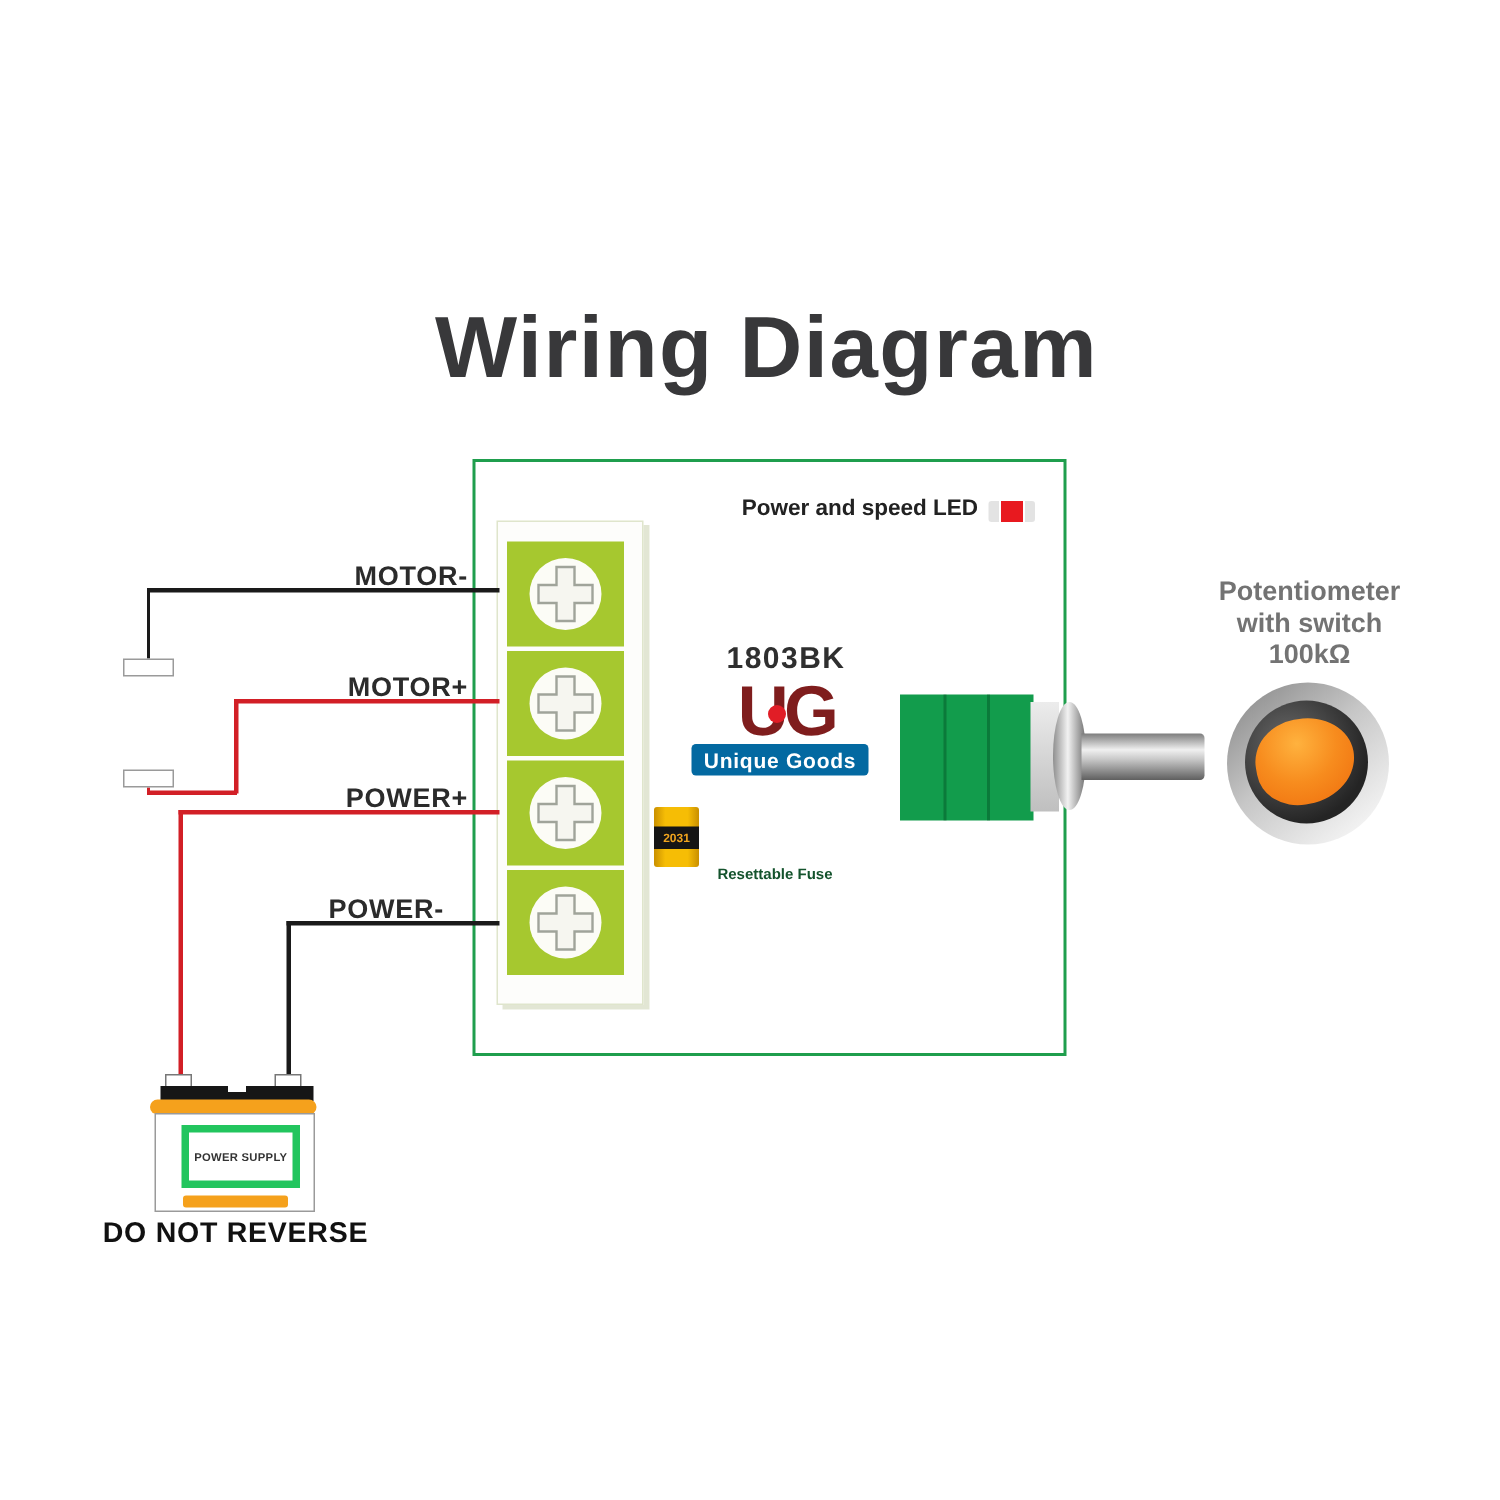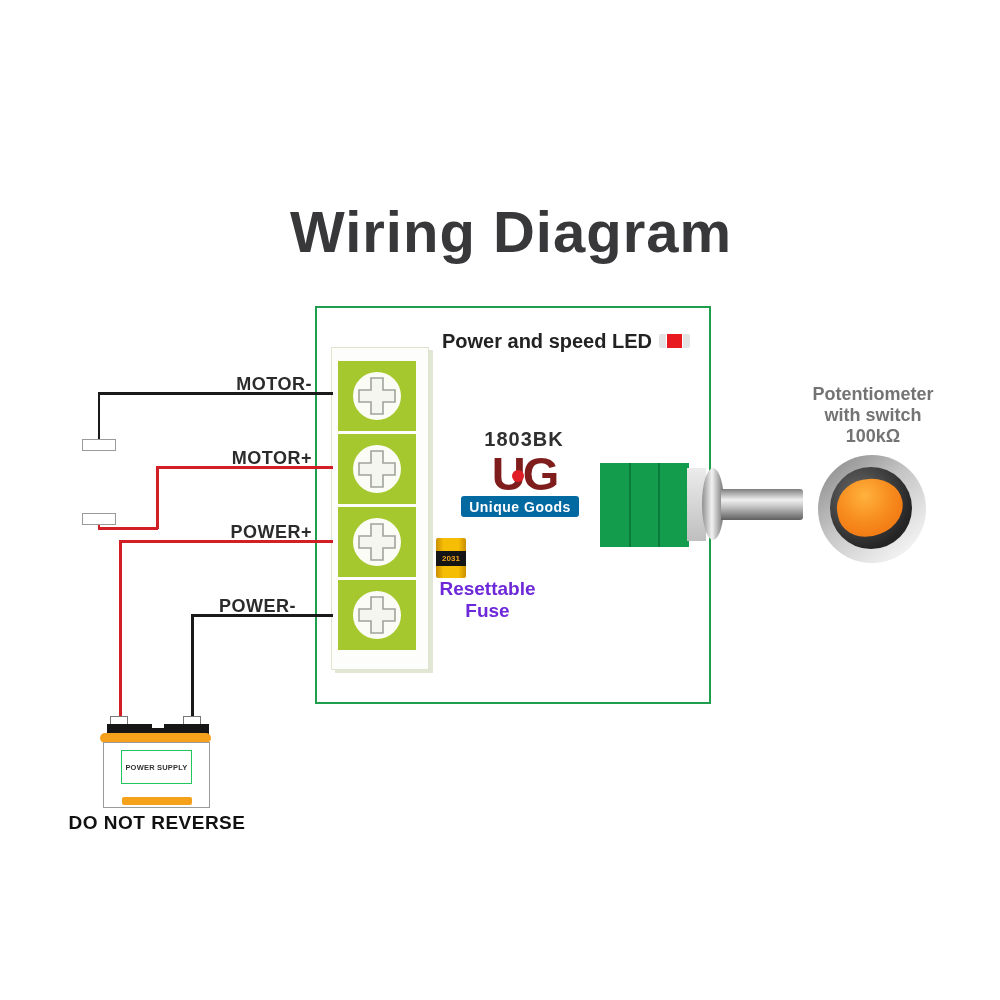--- a/index.html
+++ b/index.html
@@ -12,21 +12,21 @@
   
   .title{
     left:0;top:198px;width:1022px;text-align:center;
     font-size:58px;font-weight:700;color:#38383a;letter-spacing:1px;
   }
 
   
   .board-box{left:315px;top:306px;width:392px;height:394px;border:2px solid #1f9e4d;background:transparent;}
 
   
-  .led-label{left:420px;top:330px;width:232px;text-align:right;font-size:20px;font-weight:700;color:#222;}
+  .led-label{left:420px;top:330px;width:232px;text-align:right;font-size:15px;font-weight:700;color:#222;}
   .led-icon{left:659px;top:334px;width:31px;height:14px;border-radius:2px;
     background:linear-gradient(to right,#e3e3e3 0 22%,#ffffff 22% 26%,#e8191f 26% 74%,#ffffff 74% 78%,#e3e3e3 78% 100%);}
 
   
   .term-container{left:331px;top:347px;width:96px;height:321px;background:#fdfdfb;
     border:1px solid #dfe5cc;box-shadow:4px 3px 0 rgba(190,200,160,.45);}
   .term-cell{position:absolute;left:6px;width:78px;height:70px;background:#a6c82f;}
   .screw{position:absolute;left:14px;top:10px;width:50px;height:50px;}
 
   
@@ -42,38 +42,38 @@
   .motor-circle{left:65px;top:448px;width:66px;height:66px;border-radius:50%;
     background:#ffffff;border:1.5px solid #8a8a8a;display:flex;align-items:center;justify-content:center;
     font-size:21px;font-weight:700;color:#222;}
 
   
   .batt-post{width:16px;height:10px;background:#ffffff;border:1.5px solid #777;}
   .batt-black{left:107px;top:724px;width:102px;height:10px;background:#161616;}
   .batt-notch{left:152px;top:724px;width:12px;height:4px;background:#ffffff;}
   .batt-orange{left:100px;top:733px;width:111px;height:10px;background:#f5a11c;border-radius:5px;}
   .batt-body{left:103px;top:742px;width:105px;height:64px;background:#ffffff;border:1px solid #9a9a9a;}
-  .batt-label{left:121px;top:750px;width:69px;height:32px;border:1px solid #22c55e;background:#fff;
+  .batt-label{left:121px;top:750px;width:69px;height:32px;border:5px solid #22c55e;background:#fff;
     display:flex;align-items:center;justify-content:center;font-size:7.5px;font-weight:700;letter-spacing:.2px;color:#333;}
   .batt-strip{left:122px;top:797px;width:70px;height:8px;background:#f5a11c;border-radius:2px;}
   .warning{left:58px;top:812px;width:198px;text-align:center;font-size:19px;font-weight:700;color:#111;letter-spacing:.5px;}
 
   
   .model{left:454px;top:428px;width:140px;text-align:center;font-size:20px;font-weight:700;color:#2f2f2f;letter-spacing:1px;}
   .ug-logo{left:454px;top:446px;width:140px;text-align:center;font-size:47px;font-weight:800;color:#7f1d1d;letter-spacing:-3px;}
   .ug-dot{left:512px;top:470px;width:12px;height:12px;border-radius:50%;background:#e11d26;}
   .ug-band{left:461px;top:496px;width:118px;height:21px;background:#0369a1;border-radius:3px;
     display:flex;align-items:center;justify-content:center;color:#fff;font-size:14px;font-weight:700;letter-spacing:.5px;}
 
   
   .fuse-body{left:436px;top:538px;width:30px;height:40px;border-radius:2px;
     background:linear-gradient(to right,#c98f00,#f6bd05 25%,#f6bd05 75%,#c98f00);}
   .fuse-band{position:absolute;left:0;top:13px;width:30px;height:15px;background:#151515;
     display:flex;align-items:center;justify-content:center;color:#f0a41e;font-size:8px;font-weight:700;}
-  .fuse-label{left:420px;top:578px;width:135px;text-align:center;font-size:19px;font-weight:700;color:#6d28d9;}
+  .fuse-label{left:420px;top:578px;width:135px;text-align:right;font-size:10px;font-weight:700;color:#14532d;}
 
   
   .pot-body{left:600px;top:463px;width:89px;height:84px;background:#129c4c;}
   .pot-div{position:absolute;top:0;width:1.5px;height:84px;background:rgba(0,60,25,.35);}
   .pot-bushing{left:687px;top:468px;width:19px;height:73px;background:linear-gradient(to bottom,#ececec,#bfbfbf);}
   .pot-washer{left:702px;top:468px;width:22px;height:72px;border-radius:50%;
     background:linear-gradient(to right,#8f8f8f,#f2f2f2 45%,#6f6f6f);}
   .pot-shaft{left:721px;top:489px;width:82px;height:31px;border-radius:0 3px 3px 0;
     background:linear-gradient(to bottom,#7d7d7d,#f0f0f0 35%,#c9c9c9 55%,#5f5f5f);}
 

